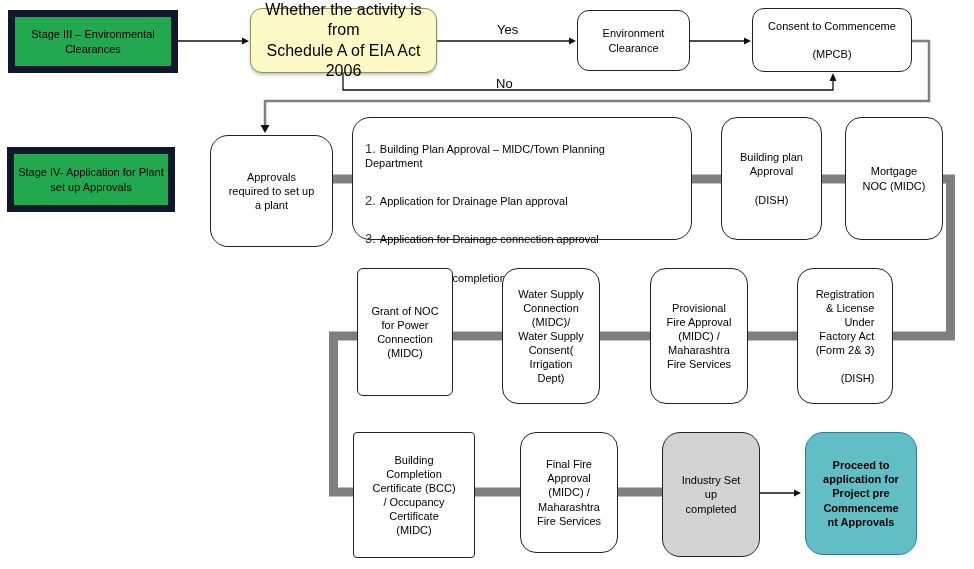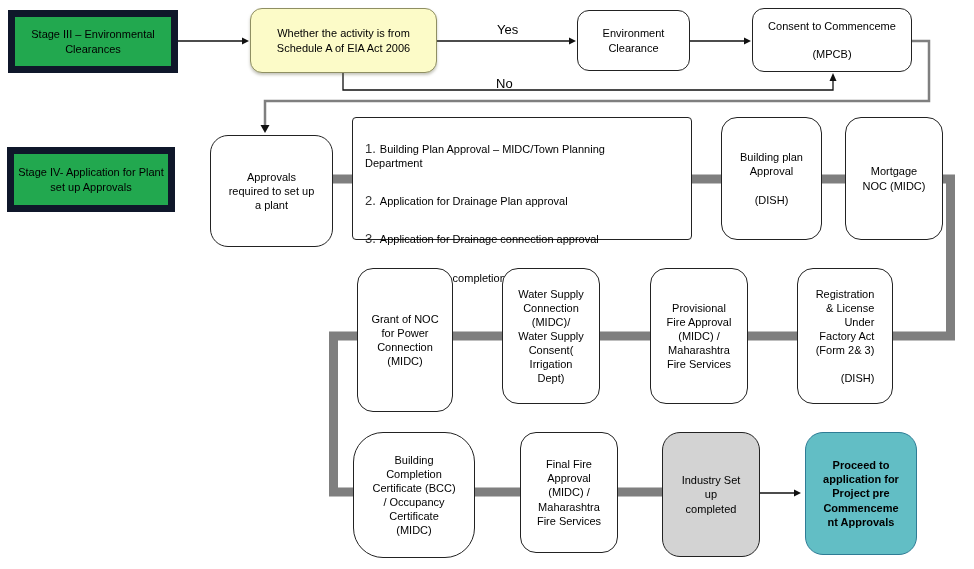--- a/index.html
+++ b/index.html
@@ -14,27 +14,27 @@
     text-align:center;white-space:pre-line;
     font-size:11px;line-height:1.28;padding:4px 3px;
   }
   .rounded{background:#fff;border:1.4px solid #222;border-radius:16px;}
   .r12{border-radius:12px;}
   .green{background:var(--stage-green,#22A84F);border:7px solid #0f172a;}
   .yellow{
     background:var(--decision-yellow,#FCFBC8);
     border:1.6px solid #8f8f63;border-radius:12px;
     box-shadow:0 2px 3px rgba(90,90,60,.35);
-    font-size:11px;
+    font-size:16px;
   }
   .grayfill{background:var(--industry-gray,#D3D3D3);}
   .tealfill{background:var(--proceed-teal,#62BEC5);border-color:#2E7C95;font-weight:bold;}
   .listbox{
     align-items:flex-start;justify-content:flex-start;text-align:left;
-    padding:9px 0 6px 12px;border-radius:4px;display:block;
+    padding:9px 0 6px 12px;border-radius:18px;display:block;
   }
   .li{margin-bottom:8px;font-size:11px;line-height:1.25;}
   .li .num{font-size:13px;color:#303030;margin-right:4px;}
   .edge-label{
     position:absolute;z-index:2;font-size:13px;line-height:1;
     background:transparent;
   }
 </style>
 </head>
 <body>
@@ -102,21 +102,21 @@
     <div class="li"><span class="num">4.</span><span class="txt">Application for completion of Drainage plan</span></div>
   </div>
 
   <div class="node rounded" style="left:721px;top:117px;width:101px;height:123px;">Building plan
 Approval
 
 (DISH)</div>
   <div class="node rounded" style="left:845px;top:117px;width:98px;height:123px;">Mortgage
 NOC (MIDC)</div>
 
-  <div class="node rounded" style="left:357px;top:268px;width:96px;height:144px;">Grant of NOC
+  <div class="node rounded" style="left:357px;top:268px;width:96px;height:128px;border-radius:6px;">Grant of NOC
 for Power
 Connection
 (MIDC)</div>
   <div class="node rounded" style="left:502px;top:268px;width:98px;height:136px;">Water Supply
 Connection
 (MIDC)/
 Water Supply
 Consent(
 Irrigation
 Dept)</div>
@@ -126,21 +126,21 @@
 Maharashtra
 Fire Services</div>
   <div class="node rounded" style="left:797px;top:268px;width:96px;height:136px;text-align:right;">Registration
 &amp; License
 Under
 Factory Act
 (Form 2&amp; 3)
 
 (DISH)</div>
 
-  <div class="node rounded" style="left:353px;top:432px;width:122px;height:126px;border-radius:30px;">Building
+  <div class="node rounded" style="left:353px;top:432px;width:122px;height:126px;border-radius:4px;">Building
 Completion
 Certificate (BCC)
 / Occupancy
 Certificate
 (MIDC)</div>
   <div class="node rounded" style="left:520px;top:432px;width:98px;height:121px;">Final Fire
 Approval
 (MIDC) /
 Maharashtra
 Fire Services</div>

